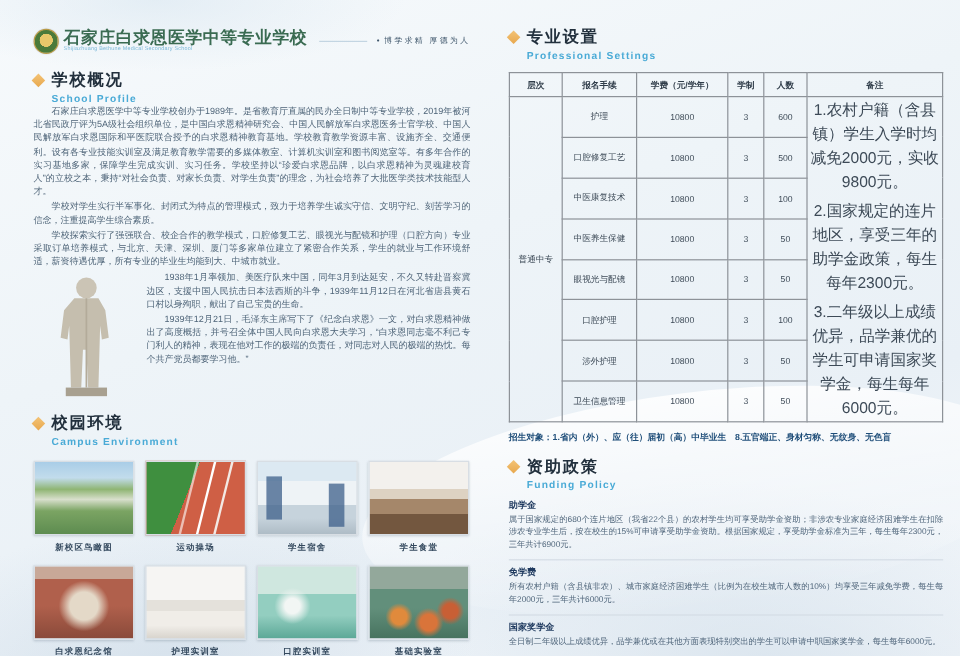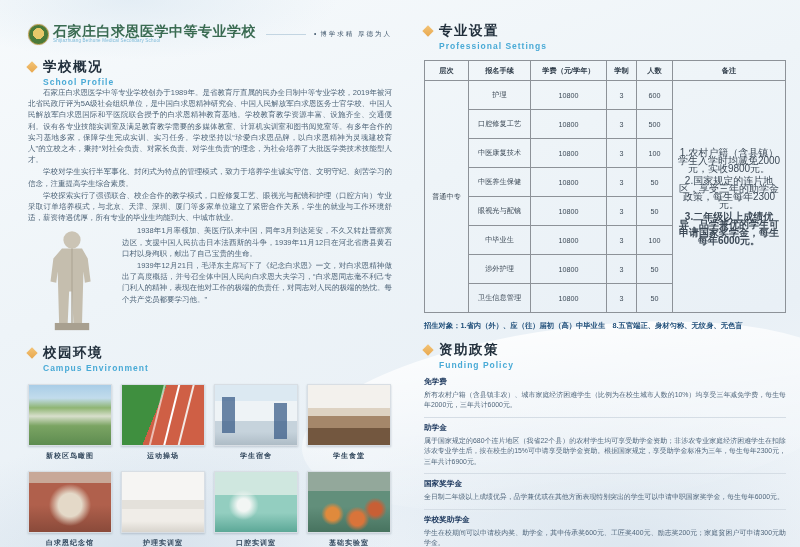--- a/index.html
+++ b/index.html
@@ -66,22 +66,22 @@
   .ph7{background:radial-gradient(circle at 35% 55%,#f2f6f4 0 10%,rgba(242,246,244,0) 24%),linear-gradient(180deg,#cfe7df 0 38%,#93cec0 38% 68%,#5ca897 100%);}
   .ph8{background:radial-gradient(circle at 30% 70%,#e08a3c 0 9%,rgba(224,138,60,0) 16%),radial-gradient(circle at 60% 78%,#d9743a 0 10%,rgba(217,116,58,0) 18%),radial-gradient(circle at 82% 62%,#c85f35 0 8%,rgba(200,95,53,0) 15%),linear-gradient(180deg,#93a89b 0 32%,#628f7b 32% 58%,#47735f 100%);}
 
   
   table.majors{border-collapse:collapse;width:100%;margin-top:9px;table-layout:fixed;}
   table.majors th,table.majors td{border:1px solid #8d9298;font-size:7.2px;color:#3d4a57;
     text-align:center;vertical-align:middle;padding:1px 2px;box-sizing:border-box;}
   table.majors th{height:20px;font-weight:bold;color:#2f3c49;}
   table.majors td{height:29px;}
   td.notes{text-align:left;vertical-align:middle;padding:4px 5px;}
-  td.notes p{margin:0 0 4px 0;font-size:10px;line-height:8px;color:#3d4a57;text-indent:0;}
-  td.notes p:last-child{margin-bottom:0;font-weight:bold;}
+  td.notes p{margin:0 0 4px 0;font-size:13px;line-height:20px;color:#3d4a57;text-indent:0;}
+  td.notes p:last-child{margin-bottom:0;}
   .admit{margin-top:7px;}
   .admit p{margin:0 0 2px 0;font-size:7.3px;font-weight:bold;color:#1f4e79;line-height:12.5px;}
 
   
   .fund-item{padding:5px 0 6px 0;}
   .fund-item + .fund-item{border-top:1px solid #d5dde5;}
   .fund-h{font-size:7.6px;font-weight:bold;color:#1f3a5f;margin:0 0 3px 0;}
   .fund-p{font-size:6.9px;line-height:10.5px;color:#51677c;margin:0;text-align:justify;}
 </style>
 </head>
@@ -238,21 +238,21 @@
         <td>3</td>
         <td>50</td>
       </tr>
       <tr>
         <td>眼视光与配镜</td>
         <td>10800</td>
         <td>3</td>
         <td>50</td>
       </tr>
       <tr>
-        <td>中毕业生</td>
+        <td>口腔护理</td>
         <td>10800</td>
         <td>3</td>
         <td>100</td>
       </tr>
       <tr>
         <td>涉外护理</td>
         <td>10800</td>
         <td>3</td>
         <td>50</td>
       </tr>
@@ -272,26 +272,26 @@
   <div class="sec" style="margin-top:8px;">
     <div class="sec-row">
       <span class="diamond"></span>
       <span class="sec-title">资助政策</span>
     </div>
     <div class="sec-sub">Funding  Policy</div>
   </div>
 
   <div style="margin-top:2px;">
     <div class="fund-item">
+      <p class="fund-h">助学金</p>
+      <p class="fund-p">属于国家规定的680个连片地区（我省22个县）的农村学生均可享受助学金资助；非涉农专业家庭经济困难学生在扣除涉农专业学生后，按在校生的15%可申请享受助学金资助。根据国家规定，享受助学金标准为三年，每生每年2300元，三年共计6900元。</p>
+    </div>
+    <div class="fund-item">
       <p class="fund-h">免学费</p>
       <p class="fund-p">所有农村户籍（含县镇非农）、城市家庭经济困难学生（比例为在校生城市人数的10%）均享受三年减免学费，每生每年2000元，三年共计6000元。</p>
-    </div>
-    <div class="fund-item">
-      <p class="fund-h">助学金</p>
-      <p class="fund-p">属于国家规定的680个连片地区（我省22个县）的农村学生均可享受助学金资助；非涉农专业家庭经济困难学生在扣除涉农专业学生后，按在校生的15%可申请享受助学金资助。根据国家规定，享受助学金标准为三年，每生每年2300元，三年共计6900元。</p>
     </div>
     <div class="fund-item">
       <p class="fund-h">国家奖学金</p>
       <p class="fund-p">全日制二年级以上成绩优异，品学兼优或在其他方面表现特别突出的学生可以申请中职国家奖学金，每生每年6000元。</p>
     </div>
     <div class="fund-item">
       <p class="fund-h">学校奖助学金</p>
       <p class="fund-p">学生在校期间可以申请校内奖、助学金，其中传承奖600元、工匠奖400元、励志奖200元；家庭贫困户可申请300元助学金。</p>
     </div>
   </div>

